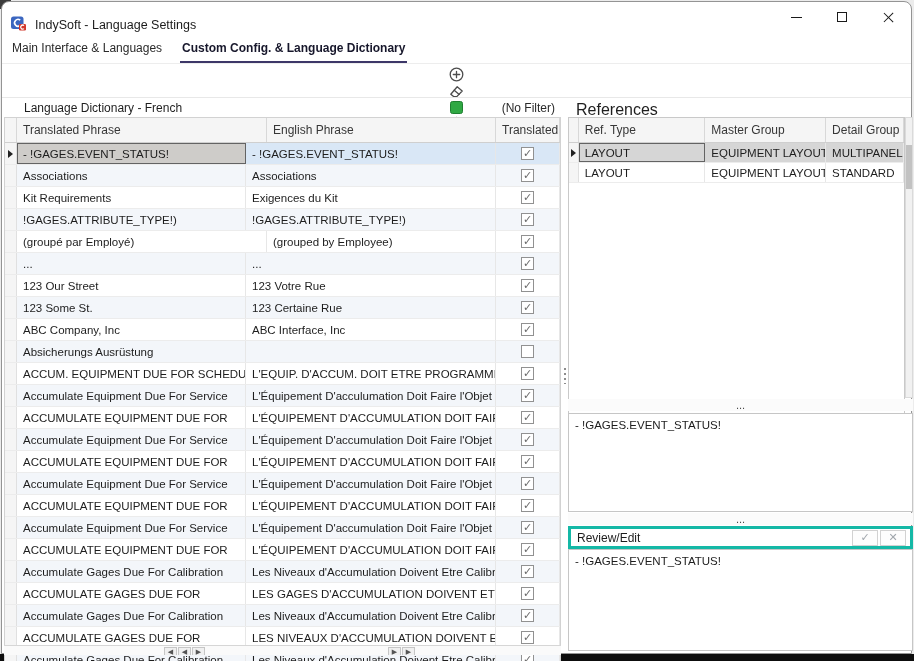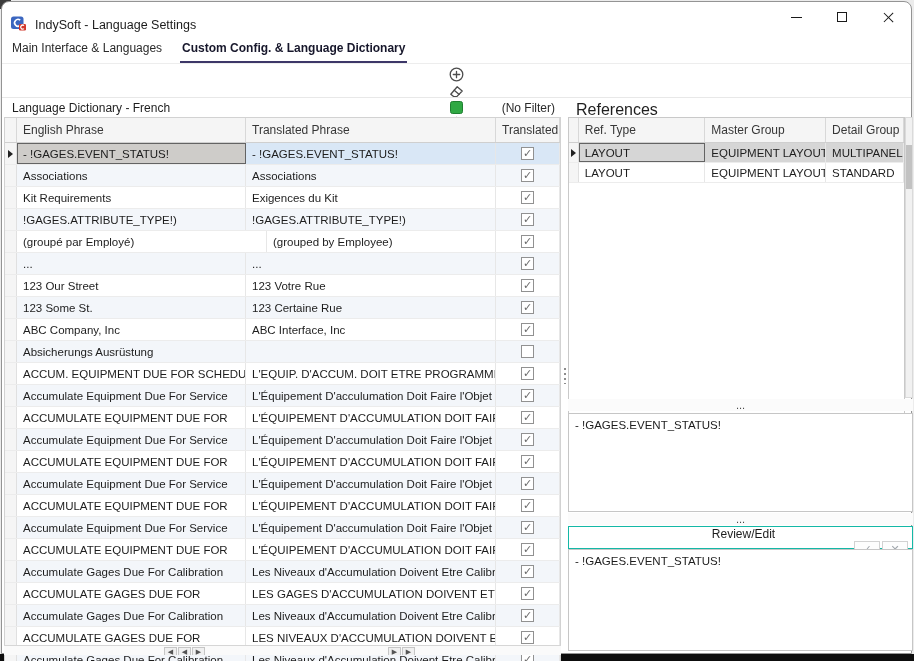--- a/index.html
+++ b/index.html
@@ -36,21 +36,21 @@
   .tsep{width:1px;height:20px;background:#dcdcdc;margin:0 5px;}
   .ic{stroke:#4c4c4c;fill:none;stroke-width:1.3px;stroke-linecap:round;stroke-linejoin:round;}
   .lang-zone{margin-left:auto;display:flex;align-items:center;margin-right:10px;gap:8px;}
   .lang-label{font-size:12px;color:#222;}
   .dropdown{width:160px;height:22px;border:3px solid #d946ef;display:flex;align-items:flex-start;position:relative;background:#c2410c;box-sizing:border-box;}
   .dropdown .val{margin-left:6px;font-size:12px;color:#111;}
   .dd-arrow{position:absolute;right:6px;top:8px;border-left:4px solid transparent;border-right:4px solid transparent;border-top:5px solid #4c4c4c;}
   .toolline{position:absolute;left:2px;top:97px;width:909px;height:1px;background:#e8e8e8;}
 
   
-  .group-title{position:absolute;left:12px;top:101px;font-size:12px;color:#1e1e1e;}
+  .group-title{position:absolute;left:24px;top:101px;font-size:12px;color:#1e1e1e;}
   .filter-label{position:absolute;left:420px;top:101px;width:135px;text-align:right;font-size:12px;color:#2a2a2a;}
   .refs-title{position:absolute;left:576px;top:101px;font-size:16px;color:#1e1e1e;}
 
   
   .dgrid{position:absolute;left:4px;top:117px;width:557px;border:1px solid #d2d2d2;border-bottom:none;box-sizing:border-box;background:#fff;}
   .ghead{display:flex;height:24px;background:#f5f5f5;border-bottom:1px solid #cfcfcf;}
   .gh{box-sizing:border-box;border-right:1px solid #d8d8d8;font-size:12px;color:#373737;display:flex;align-items:center;padding-left:6px;overflow:hidden;white-space:nowrap;}
   .w-ind{width:12px;padding-left:0;background:#f5f5f5;}
   .w-en{width:229px;}
   .w-fr{width:250px;}
@@ -91,22 +91,22 @@
   .vsb-thumb{position:absolute;left:0px;top:27px;width:6px;height:44px;background:#c2c2c2;}
 
   
   .hsplit{position:absolute;left:568px;width:345px;height:12px;display:flex;align-items:center;justify-content:center;
           font-size:11px;color:#4a4a4a;background:#fbfbfb;line-height:4px;}
   .hsplit1{top:399px;}
   .hsplit2{top:513px;}
   .textpane{position:absolute;left:568px;width:345px;border:1px solid #c6c6c6;box-sizing:border-box;background:#fff;
             font-size:11.5px;color:#1d1d1d;padding:5px 6px;overflow:hidden;white-space:nowrap;}
   .preview{top:413px;height:99px;}
-  .review-head{position:absolute;left:568px;top:526px;width:345px;height:23px;border:1px solid #14b8a6;box-sizing:border-box;
-               background:#fff;display:flex;align-items:center;flex-direction:column;}
+  .review-head{position:absolute;left:568px;top:526px;width:345px;height:23px;border:3px solid #14b8a6;box-sizing:border-box;
+               background:#fff;display:flex;align-items:center;}
   .review-title{margin-left:6px;font-size:12px;color:#1d1d1d;}
   .review-btns{margin-left:auto;margin-right:4px;display:flex;gap:2px;}
   .rbtn{width:26px;height:16px;border:1px solid #d2d2d2;box-sizing:border-box;display:flex;align-items:center;justify-content:center;
         font-size:11px;color:#a0a6ac;background:#fdfdfd;line-height:1;}
   .review-body{top:549px;height:102px;}
 </style>
 </head>
 <body>
 
 <div class="stage">
@@ -208,22 +208,22 @@
   </div>
   <div class="toolline"></div>
 
   <div class="group-title">Language Dictionary - French</div>
   <div class="filter-label">(No Filter)</div>
   <div class="refs-title">References</div>
 
   <div class="dgrid">
     <div class="ghead">
       <div class="gh w-ind"></div>
+      <div class="gh w-fr">Translated Phrase</div>
       <div class="gh w-en">English Phrase</div>
-      <div class="gh w-fr">Translated Phrase</div>
       <div class="gh w-ck">Translated</div>
     </div>
     <div class="grows">
       <div class="gr sel">
         <div class="gi">
             <span class="tri"></span>
           </div>
         <div class="gc w-en">- !GAGES.EVENT_STATUS!</div>
         <div class="gc w-fr">- !GAGES.EVENT_STATUS!</div>
         <div class="gc w-ck ck">

